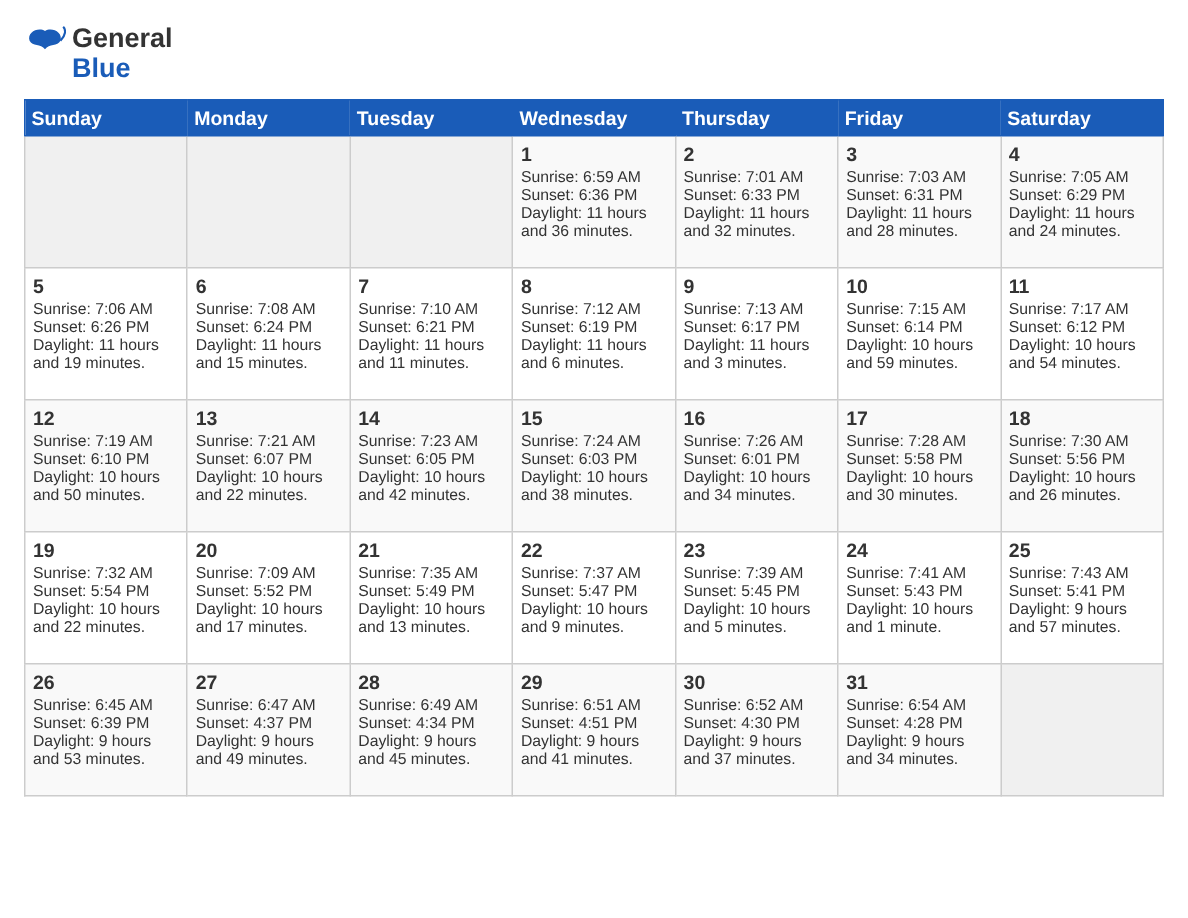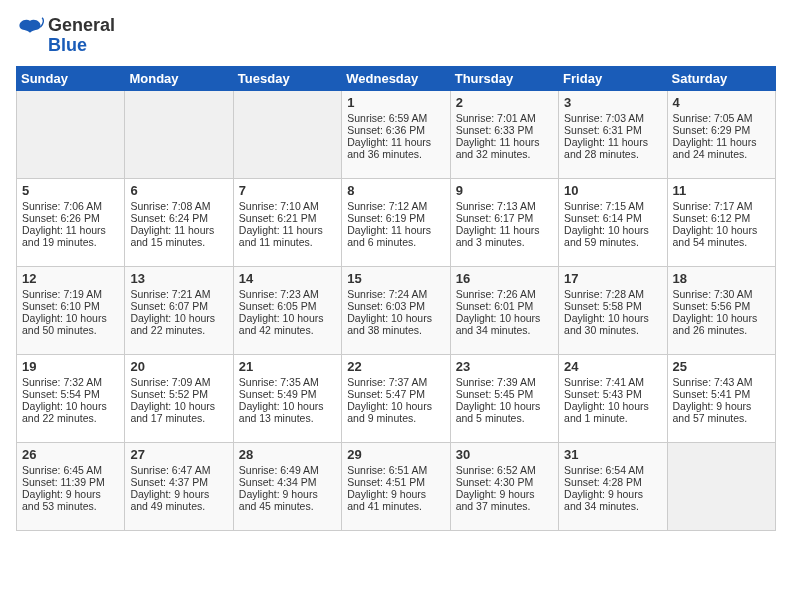--- a/index.html
+++ b/index.html
@@ -293,21 +293,21 @@
           <div>Sunrise: 7:43 AM</div>
           <div>Sunset: 5:41 PM</div>
           <div>Daylight: 9 hours</div>
           <div>and 57 minutes.</div>
         </td>
       </tr>
       <tr>
         <td>
           <span class="day-num">26</span>
           <div>Sunrise: 6:45 AM</div>
-          <div>Sunset: 11:39 PM</div>
+          <div>Sunset: 6:39 PM</div>
           <div>Daylight: 9 hours</div>
           <div>and 53 minutes.</div>
         </td>
         <td>
           <span class="day-num">27</span>
           <div>Sunrise: 6:47 AM</div>
           <div>Sunset: 4:37 PM</div>
           <div>Daylight: 9 hours</div>
           <div>and 49 minutes.</div>
         </td>

